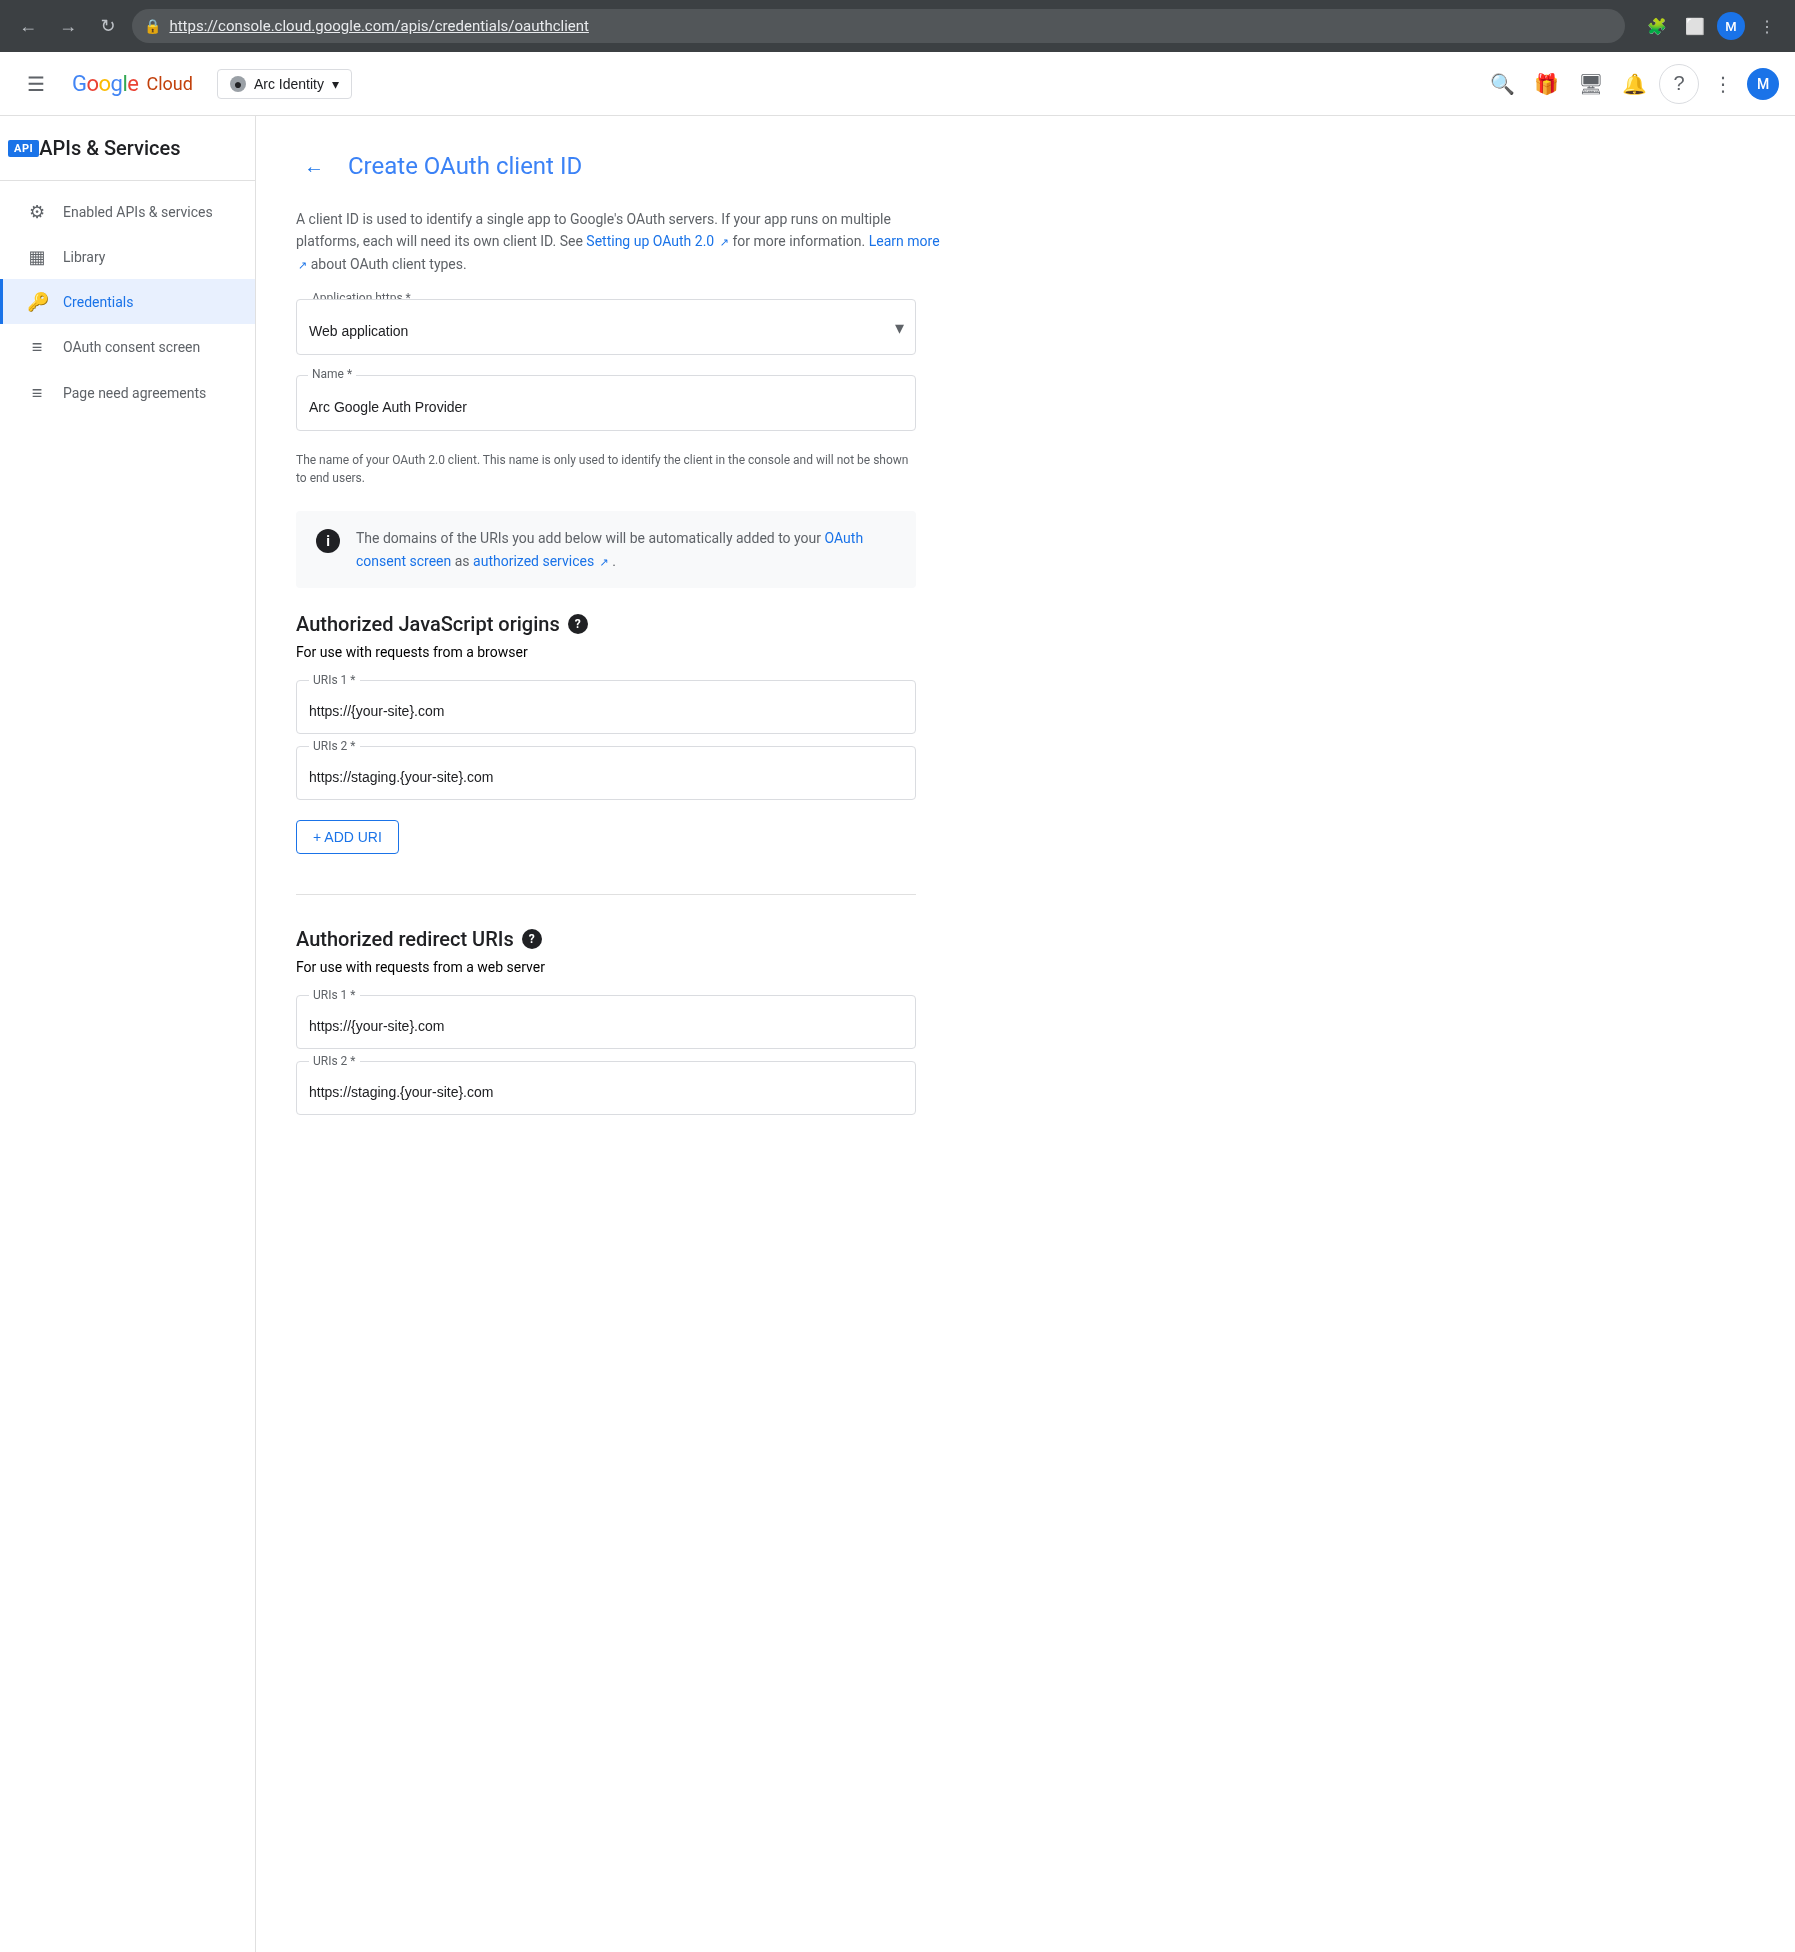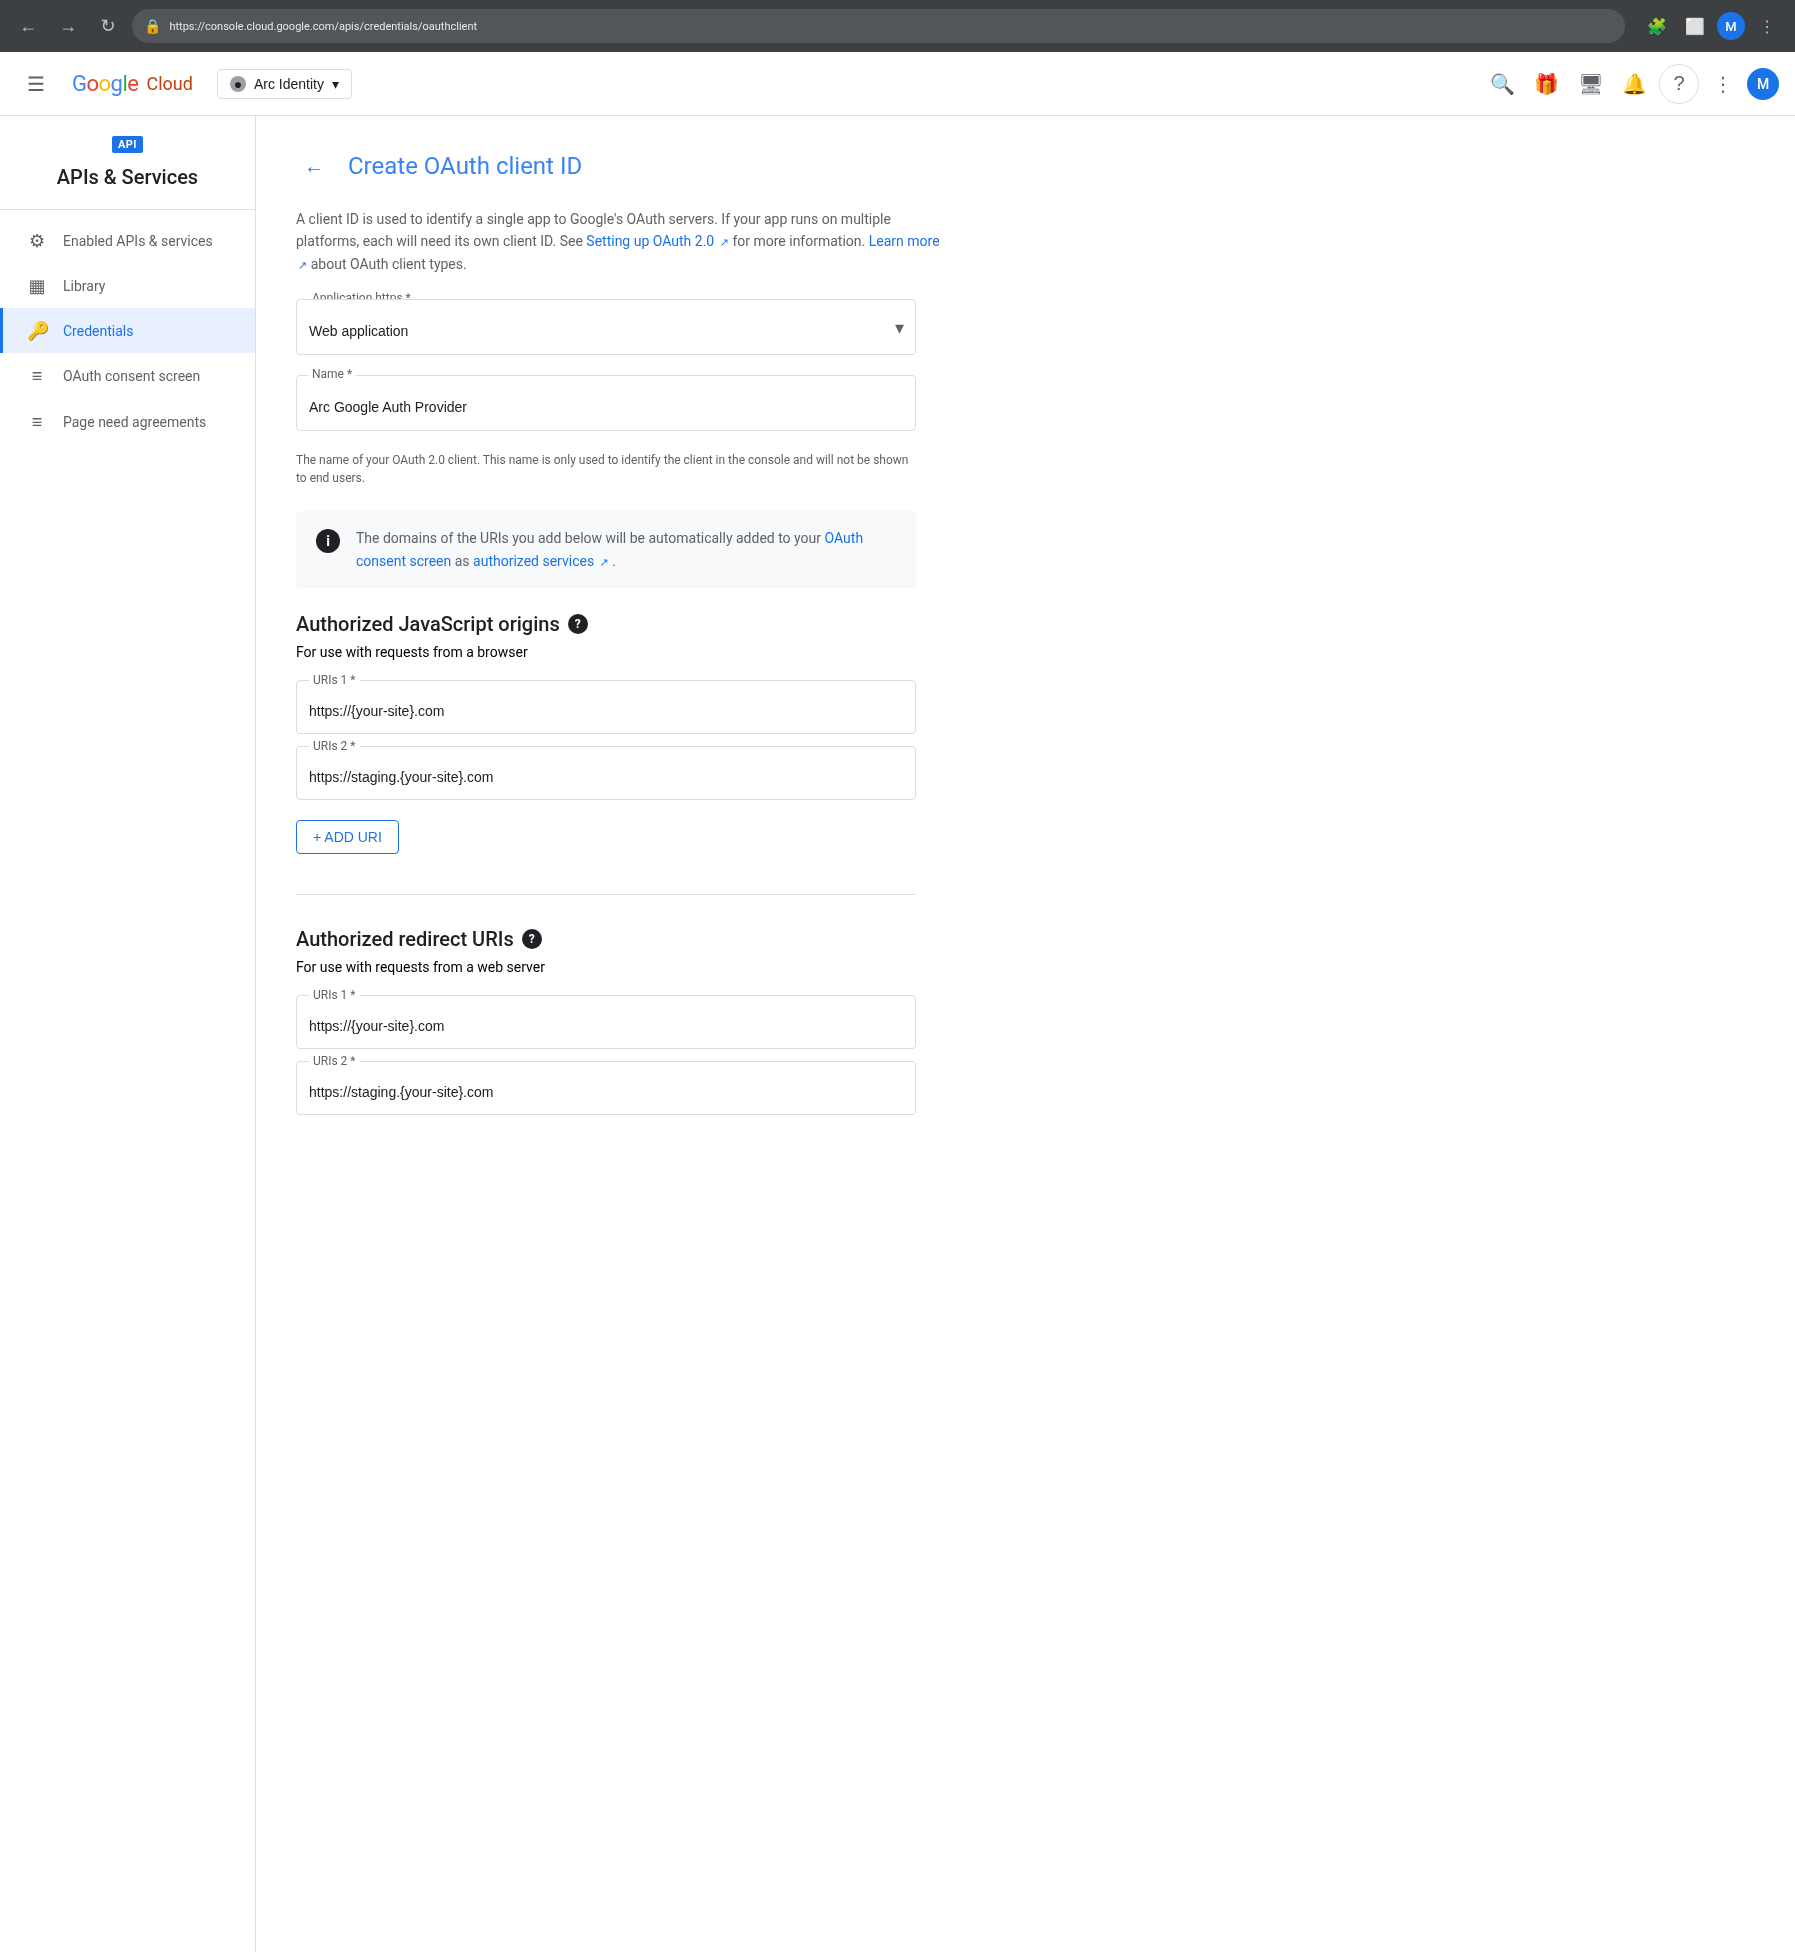--- a/index.html
+++ b/index.html
@@ -182,24 +182,23 @@
     .sidebar {
       width: 256px;
       border-right: 1px solid #e0e0e0;
       background: #fff;
       overflow-y: auto;
       flex-shrink: 0;
     }
     .sidebar-header {
       display: flex;
       align-items: center;
-      gap: 12px;
+      gap: 0;
       padding: 20px 8px;
       border-bottom: 1px solid #e0e0e0;
-      flex-direction: column;
     }
     .api-badge {
       background: #1a73e8;
       color: #fff;
       font-size: 11px;
       font-weight: 700;
       padding: 2px 6px;
       border-radius: 2px;
       letter-spacing: 0.5px;
     }
@@ -455,21 +454,21 @@
     <span>←</span>
   </button>
   <button class="browser-nav-btn">
     <span>→</span>
   </button>
   <button class="browser-nav-btn">
     <span>↻</span>
   </button>
   <div class="browser-address-bar">
     <span class="lock-icon">🔒</span>
-    <span style="color:#e8eaed;font-size:11px;">https://console.cloud.google.com/apis/credentials/oauthclient</span>
+    <span style="color:#e8eaed;font-size:15px;text-decoration:underline;">https://console.cloud.google.com/apis/credentials/oauthclient</span>
   </div>
   <div class="browser-actions">
     <button class="browser-action-btn">🧩</button>
     <button class="browser-action-btn">⬜</button>
     <div class="profile-avatar-browser">
       <span>M</span>
     </div>
     <button class="browser-action-btn">⋮</button>
   </div>
 </div>

